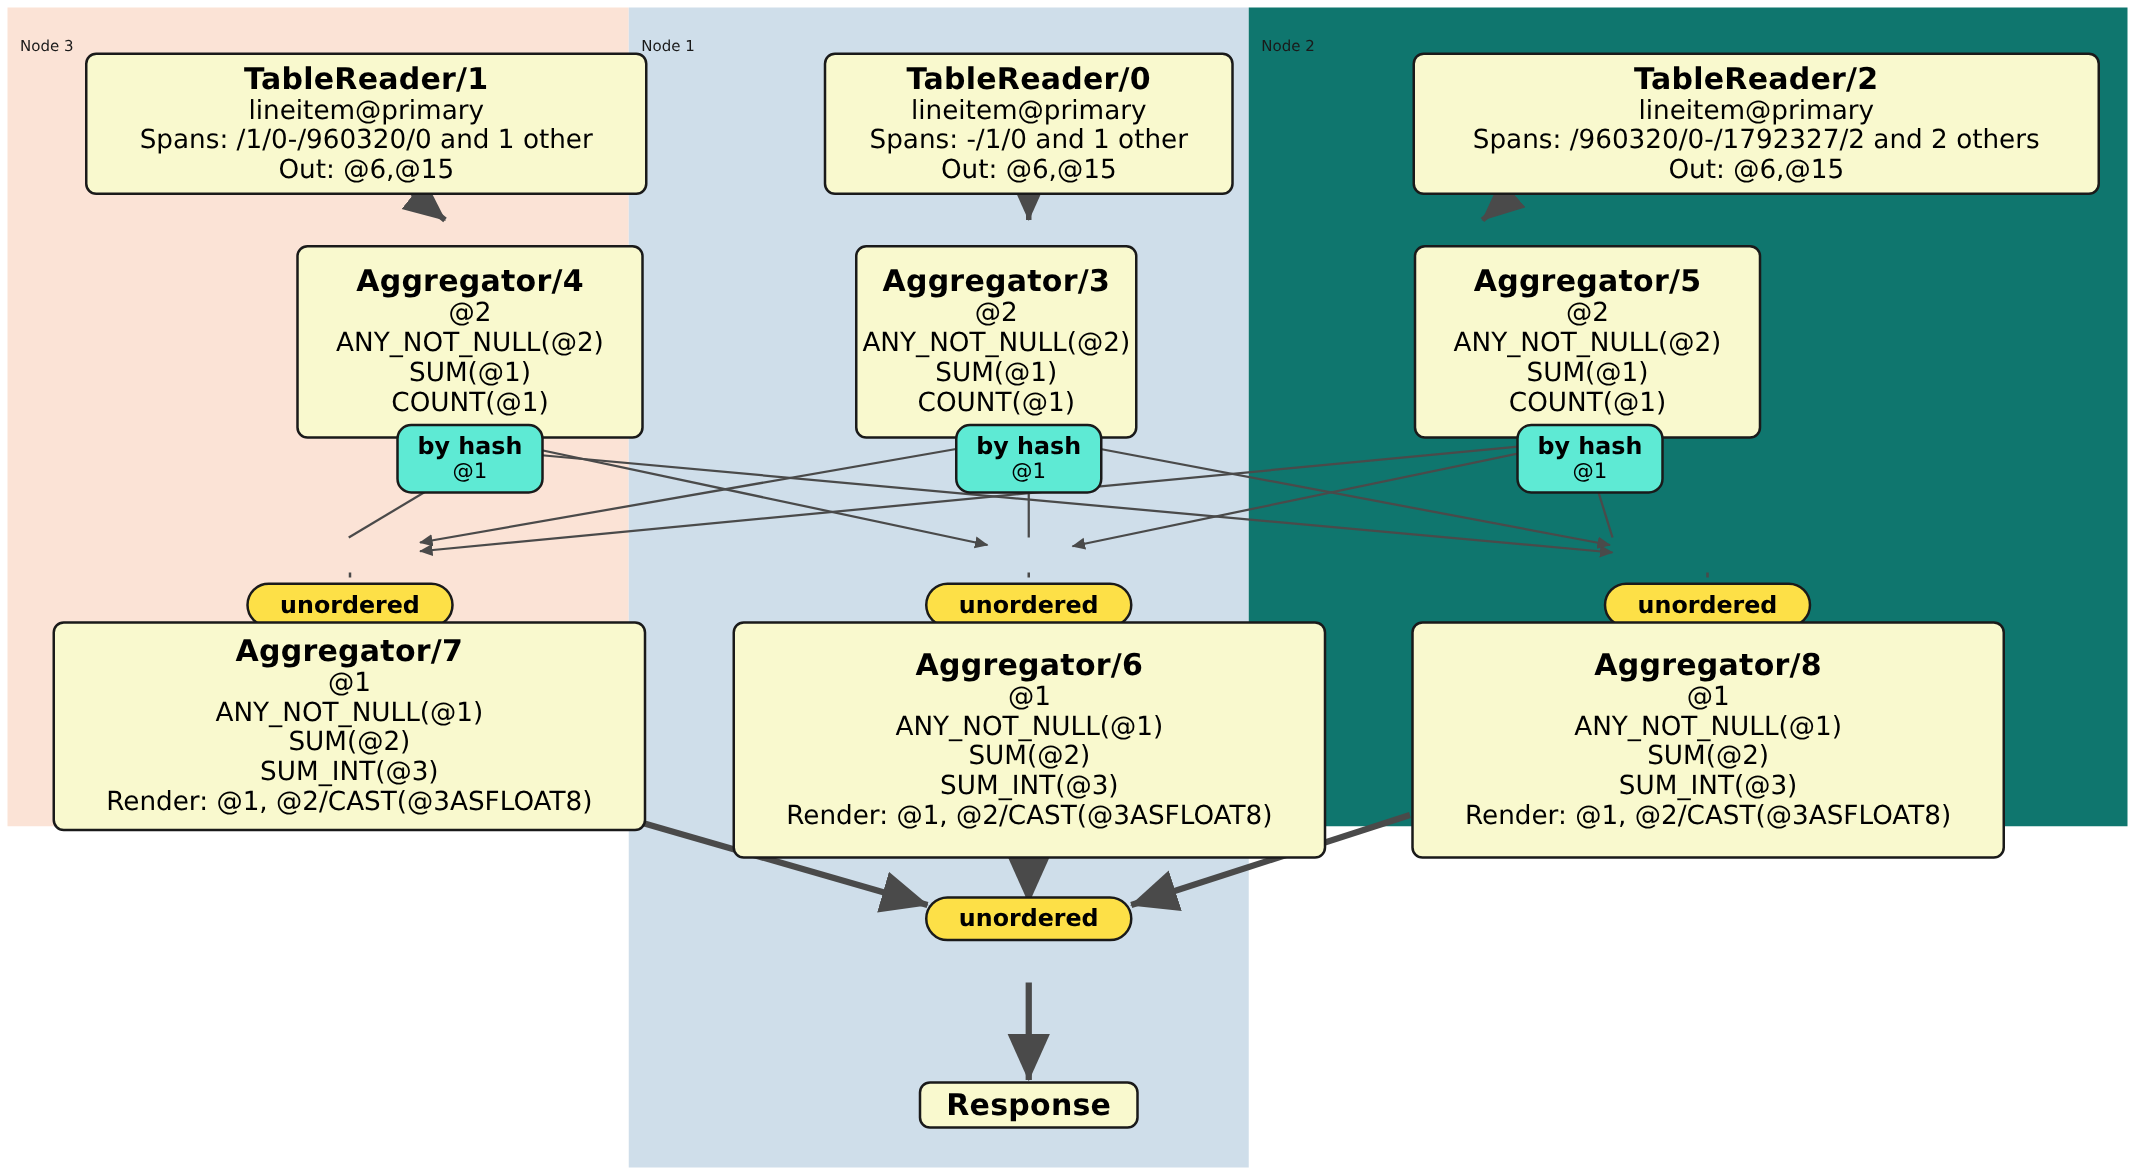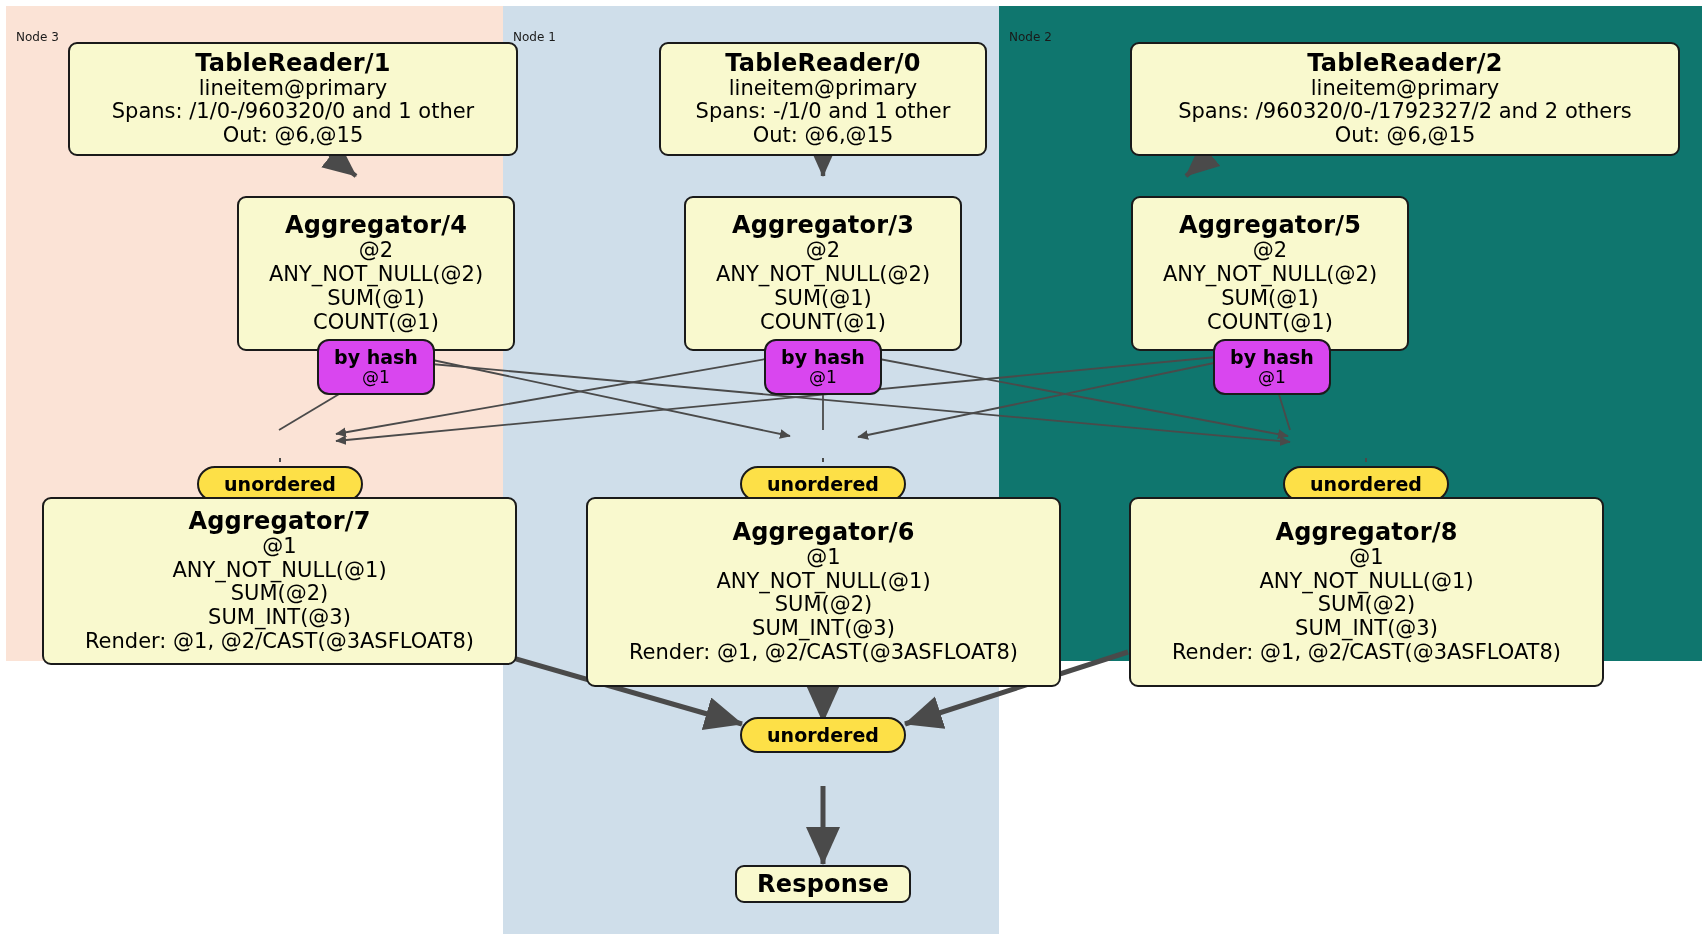--- a/index.html
+++ b/index.html
@@ -13,21 +13,21 @@
   svg.edges{position:absolute;left:0;top:0;width:1708px;height:940px;overflow:visible;}
 
   .proc{position:absolute;box-sizing:border-box;background:#f9f9ce;border:2.2px solid #1a1a1a;
     border-radius:9px;text-align:center;display:flex;flex-direction:column;
     justify-content:center;align-items:center;padding:4px 6px;}
   .proc .title{font-weight:bold;font-size:24px;line-height:1.12;color:#000;letter-spacing:.2px;}
   .proc .line{font-size:21px;line-height:1.14;color:#000;white-space:nowrap;}
 
   .pill{position:absolute;box-sizing:border-box;border:2.2px solid #1a1a1a;
     display:flex;flex-direction:column;justify-content:center;align-items:center;text-align:center;}
-  .pill.hash{background:#d946ef;border-radius:12px;}
+  .pill.hash{background:#5eead4;border-radius:12px;}
   .pill.hash .t{font-weight:bold;font-size:19px;line-height:1.05;color:#000;}
   .pill.hash .s{font-size:17px;line-height:1.1;color:#000;}
   .pill.unord{background:#fde047;border-radius:999px;}
   .pill.unord .t{font-weight:bold;font-size:19px;line-height:1;color:#000;}
 </style>
 </head>
 <body>
 
 <div id="stage">
 
@@ -109,21 +109,21 @@
   </div>
 
   <div class="proc" style="left:237px;top:196px;width:278px;height:155px;">
     <div class="title">Aggregator/4</div>
     <div class="line">@2</div>
     <div class="line">ANY_NOT_NULL(@2)</div>
     <div class="line">SUM(@1)</div>
     <div class="line">COUNT(@1)</div>
   </div>
 
-  <div class="proc" style="left:684px;top:196px;width:278px;height:155px;">
+  <div class="proc" style="left:684px;top:196px;width:226px;height:155px;">
     <div class="title">Aggregator/3</div>
     <div class="line">@2</div>
     <div class="line">ANY_NOT_NULL(@2)</div>
     <div class="line">SUM(@1)</div>
     <div class="line">COUNT(@1)</div>
   </div>
 
   <div class="proc" style="left:1131px;top:196px;width:278px;height:155px;">
     <div class="title">Aggregator/5</div>
     <div class="line">@2</div>

